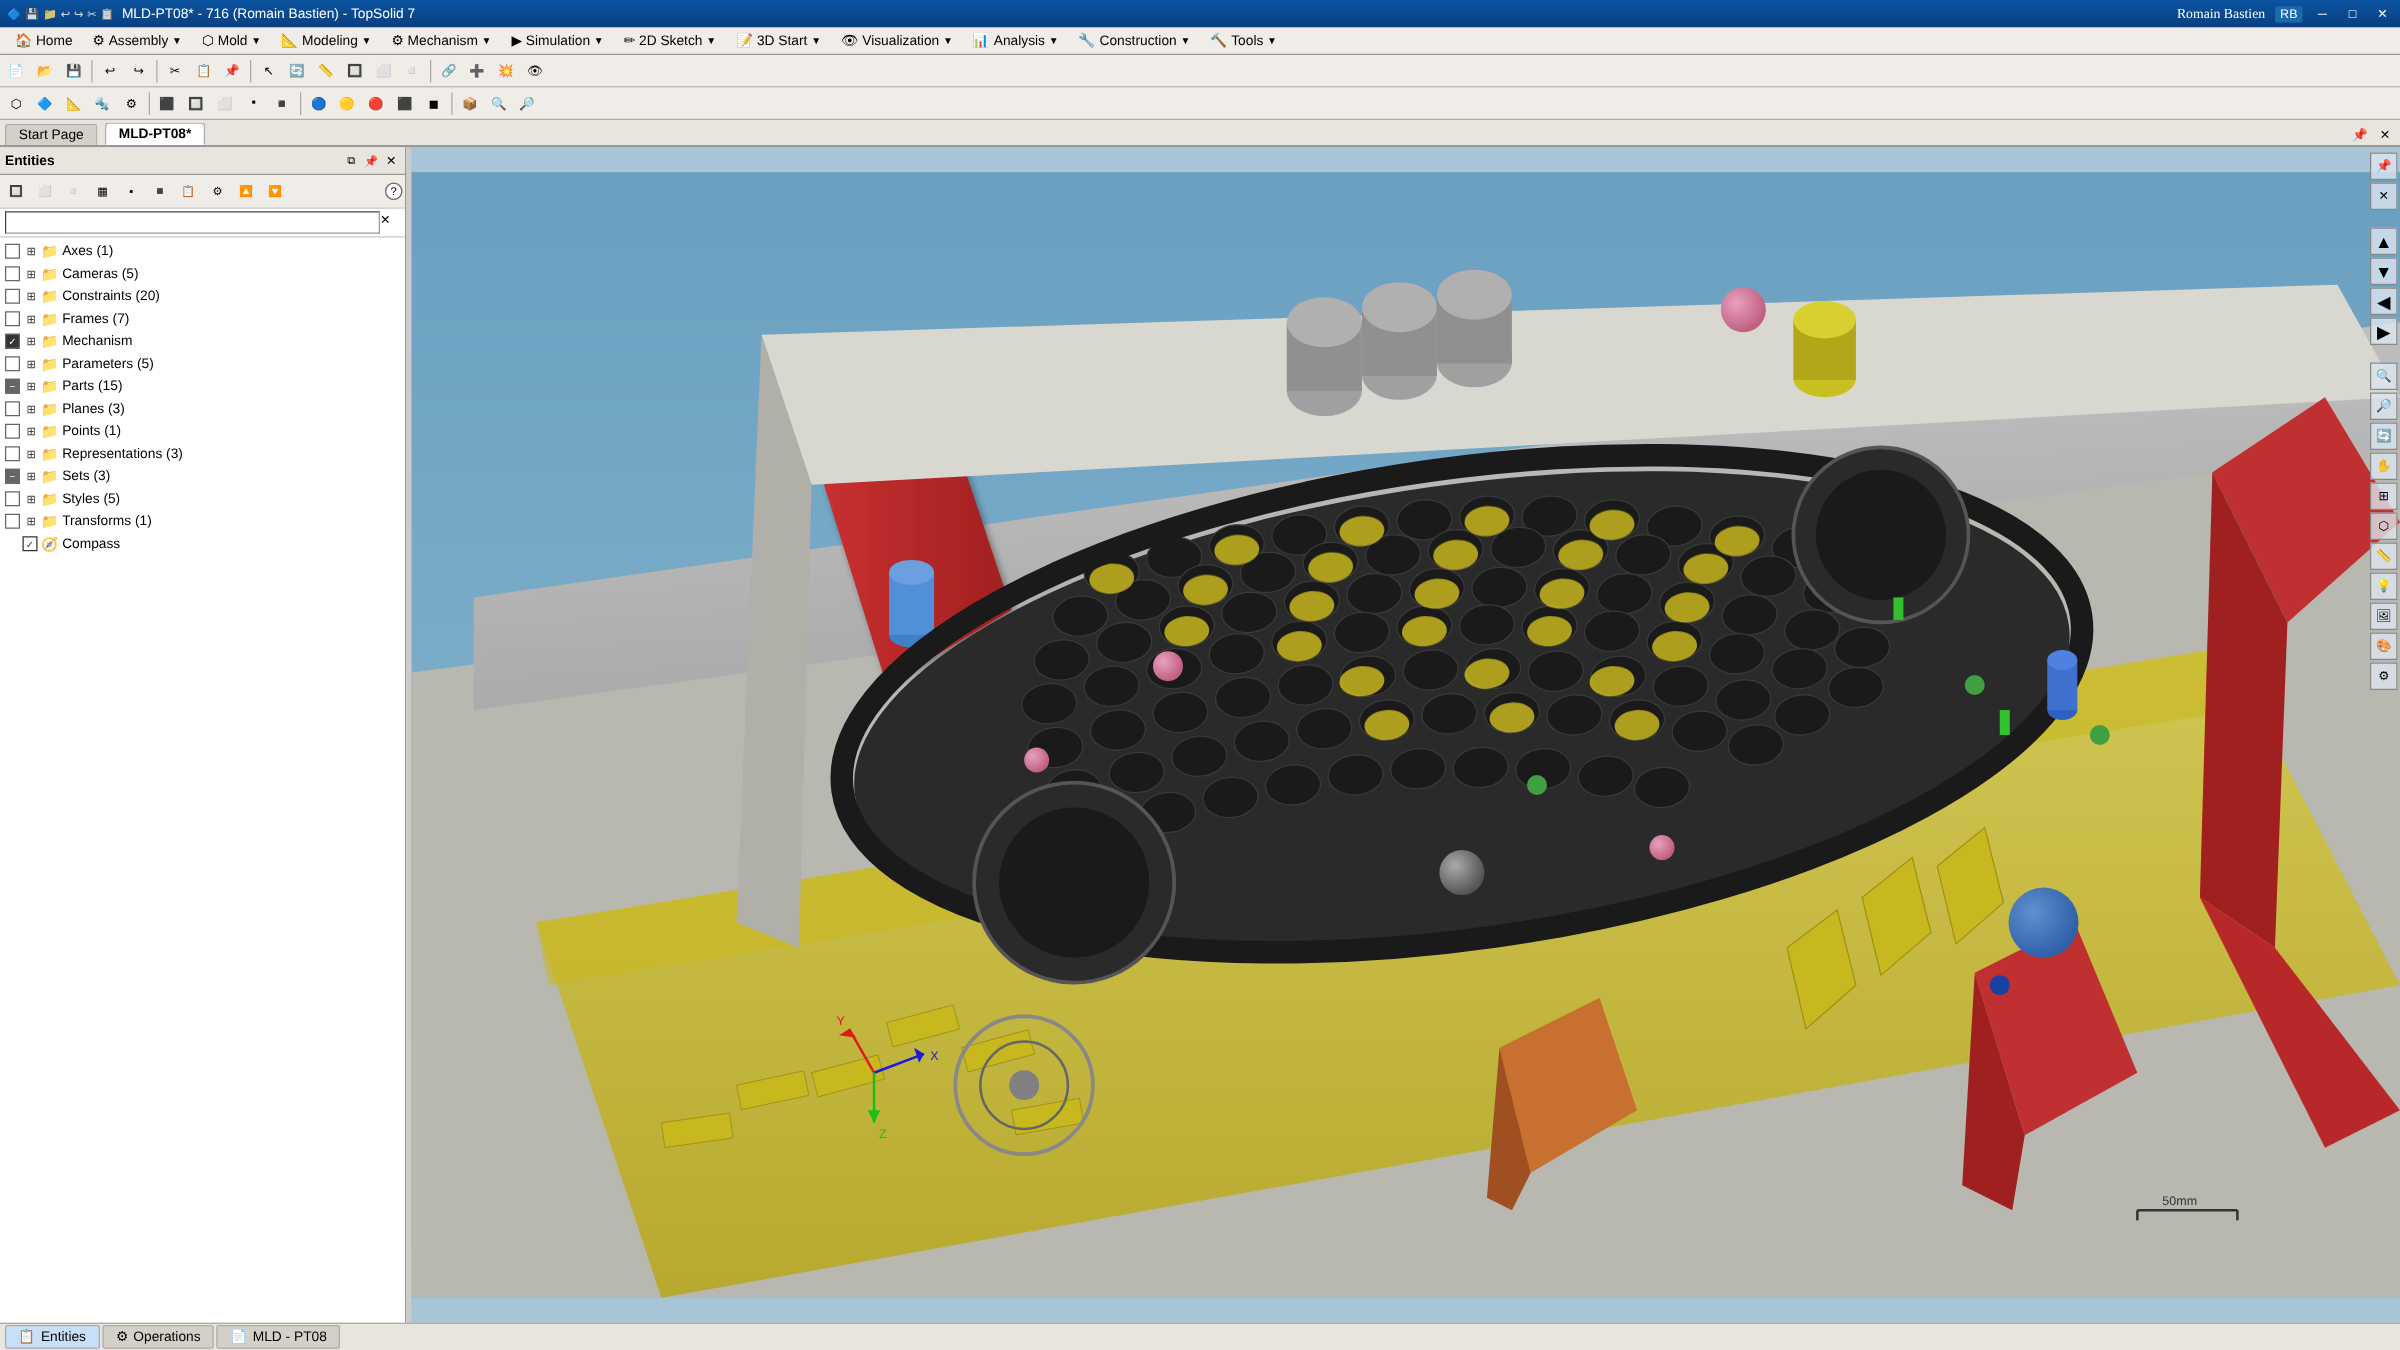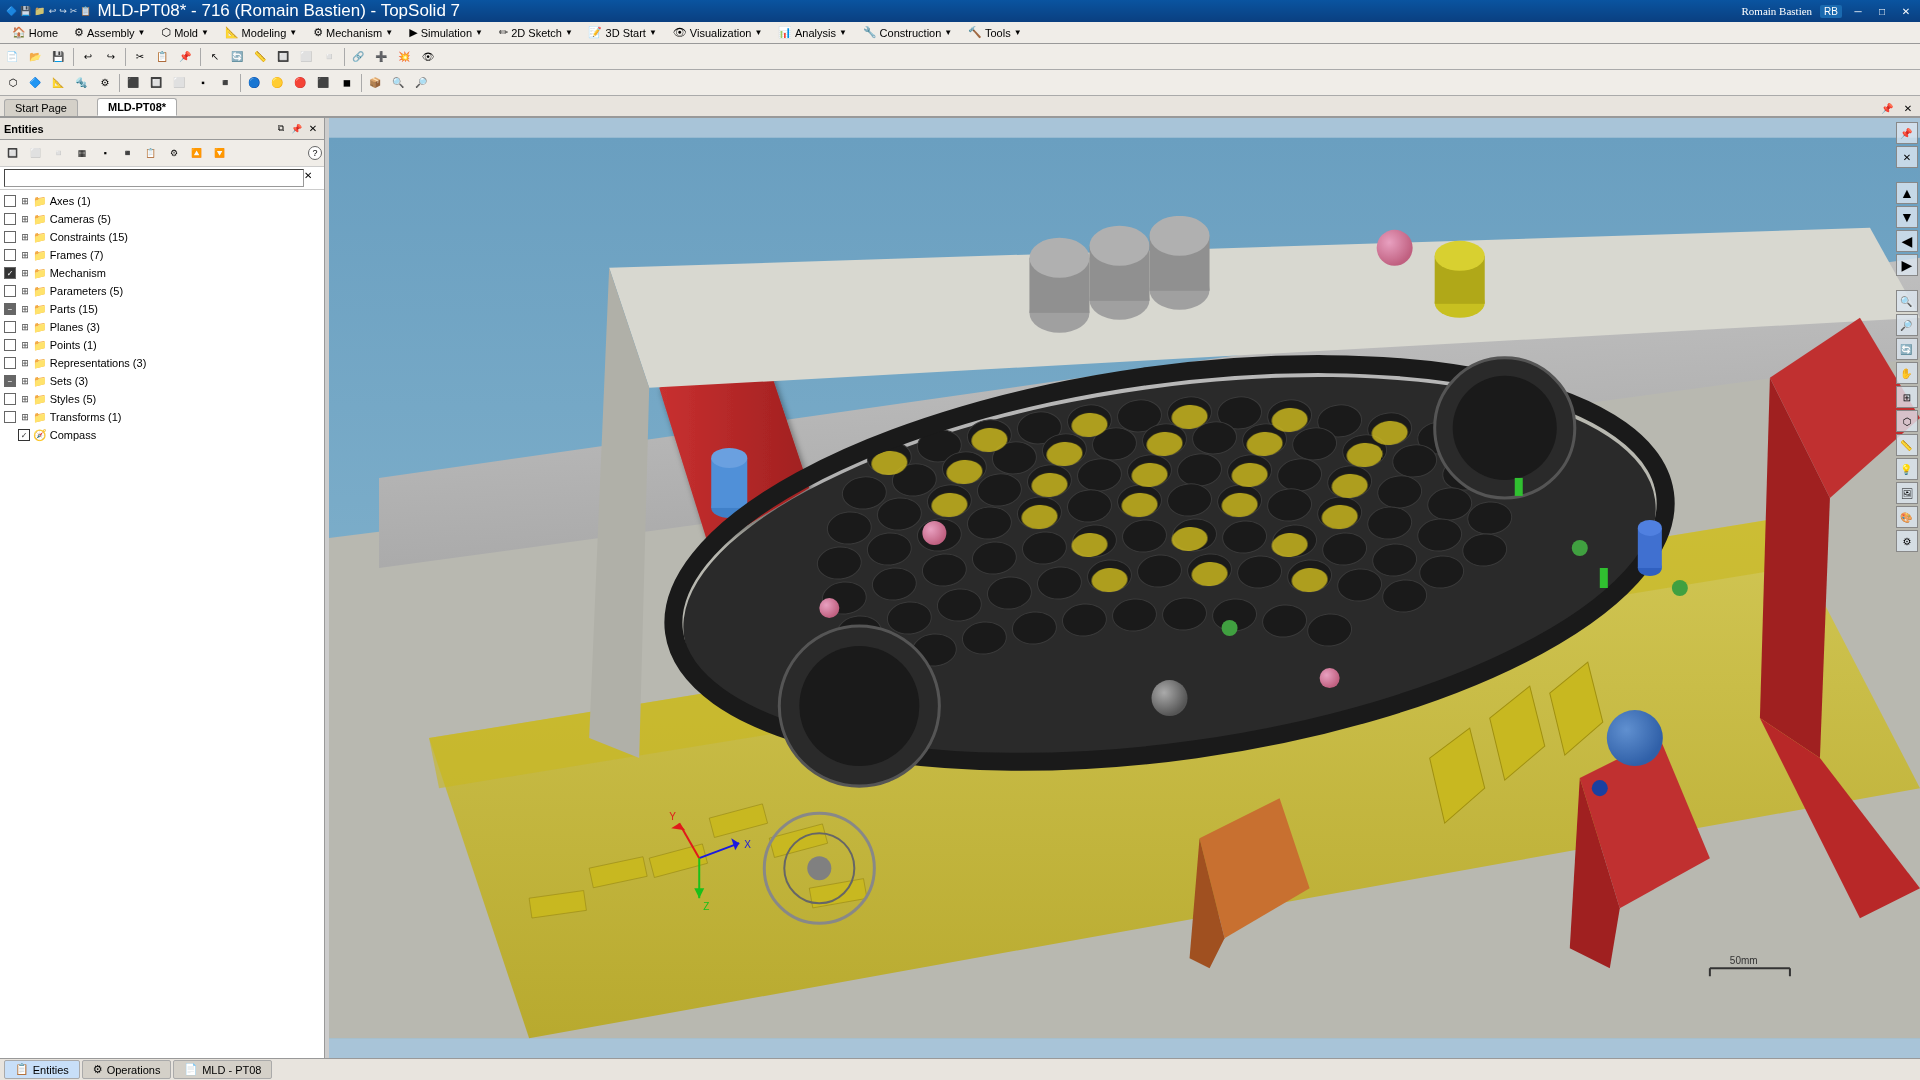--- a/index.html
+++ b/index.html
@@ -8,21 +8,21 @@
     
     #titlebar {
       height: 22px;
       background: linear-gradient(to bottom, #0a54a0, #0a3f80);
       display: flex; align-items: center; justify-content: space-between;
       padding: 0 6px; color: white; font-size: 11px;
     }
     #titlebar-left { display: flex; align-items: center; gap: 6px; }
     #titlebar-icons { display: flex; gap: 3px; }
     .title-icon { font-size: 9px; opacity: 0.8; }
-    #titlebar-title { font-size: 17px; }
+    #titlebar-title { font-size: 11px; }
     #titlebar-right { display: flex; align-items: center; gap: 8px; }
     #user-name { font-size: 11px; font-family: Liberation Serif, serif; }
     .win-btn { width: 16px; height: 14px; display: inline-flex; align-items: center; justify-content: center; font-size: 10px; cursor: pointer; background: transparent; border: none; color: white; }
 
     
     #menubar {
       height: 22px;
       background: #f0ede8;
       display: flex; align-items: center;
       border-bottom: 1px solid #999;
@@ -71,21 +71,21 @@
       border-bottom: 2px solid #999;
       padding: 0 4px;
     }
     .tab {
       padding: 2px 10px;
       font-size: 11px;
       cursor: pointer;
       border: 1px solid #aaa;
       border-bottom: none;
       background: #d4d0c8;
-      margin-right: 19px;
+      margin-right: 6px;
       border-radius: 3px 3px 0 0;
     }
     .tab.active { background: white; border-bottom: 1px solid white; font-weight: bold; }
 
     
     #main-content {
       display: flex;
       height: calc(1080px - 22px - 22px - 26px - 26px - 22px - 22px);
     }
 
@@ -406,21 +406,21 @@
       <div class="tree-item">
         <div class="tree-checkbox"></div>
         <span class="tree-expand">⊞</span>
         <span class="tree-icon">📁</span>
         <span class="tree-label">Cameras (5)</span>
       </div>
       <div class="tree-item">
         <div class="tree-checkbox"></div>
         <span class="tree-expand">⊞</span>
         <span class="tree-icon">📁</span>
-        <span class="tree-label">Constraints (15)</span>
+        <span class="tree-label">Constraints (20)</span>
       </div>
       <div class="tree-item">
         <div class="tree-checkbox"></div>
         <span class="tree-expand">⊞</span>
         <span class="tree-icon">📁</span>
         <span class="tree-label">Frames (7)</span>
       </div>
       <div class="tree-item">
         <div class="tree-checkbox" style="border:1px solid #666;background:#333;">
           <span style="color:white;font-size:8px;">✓</span>

